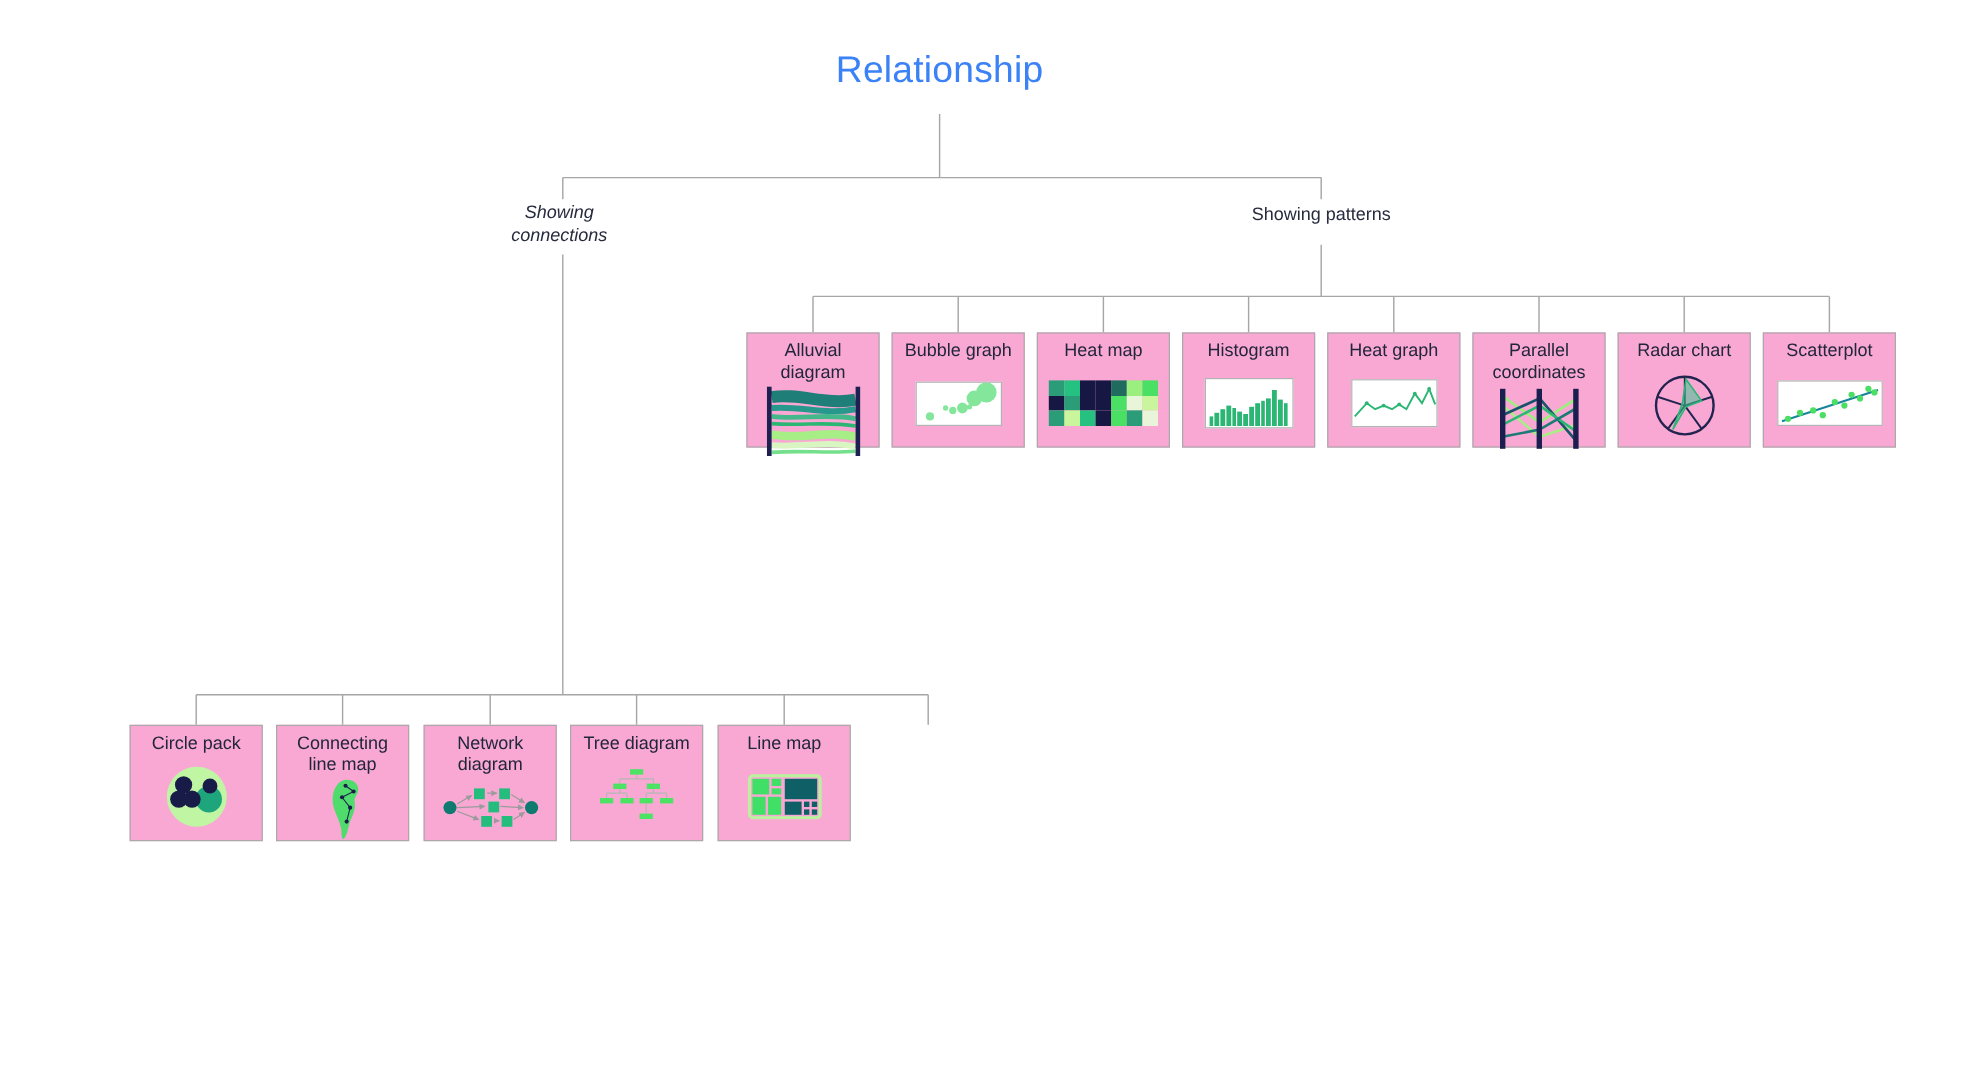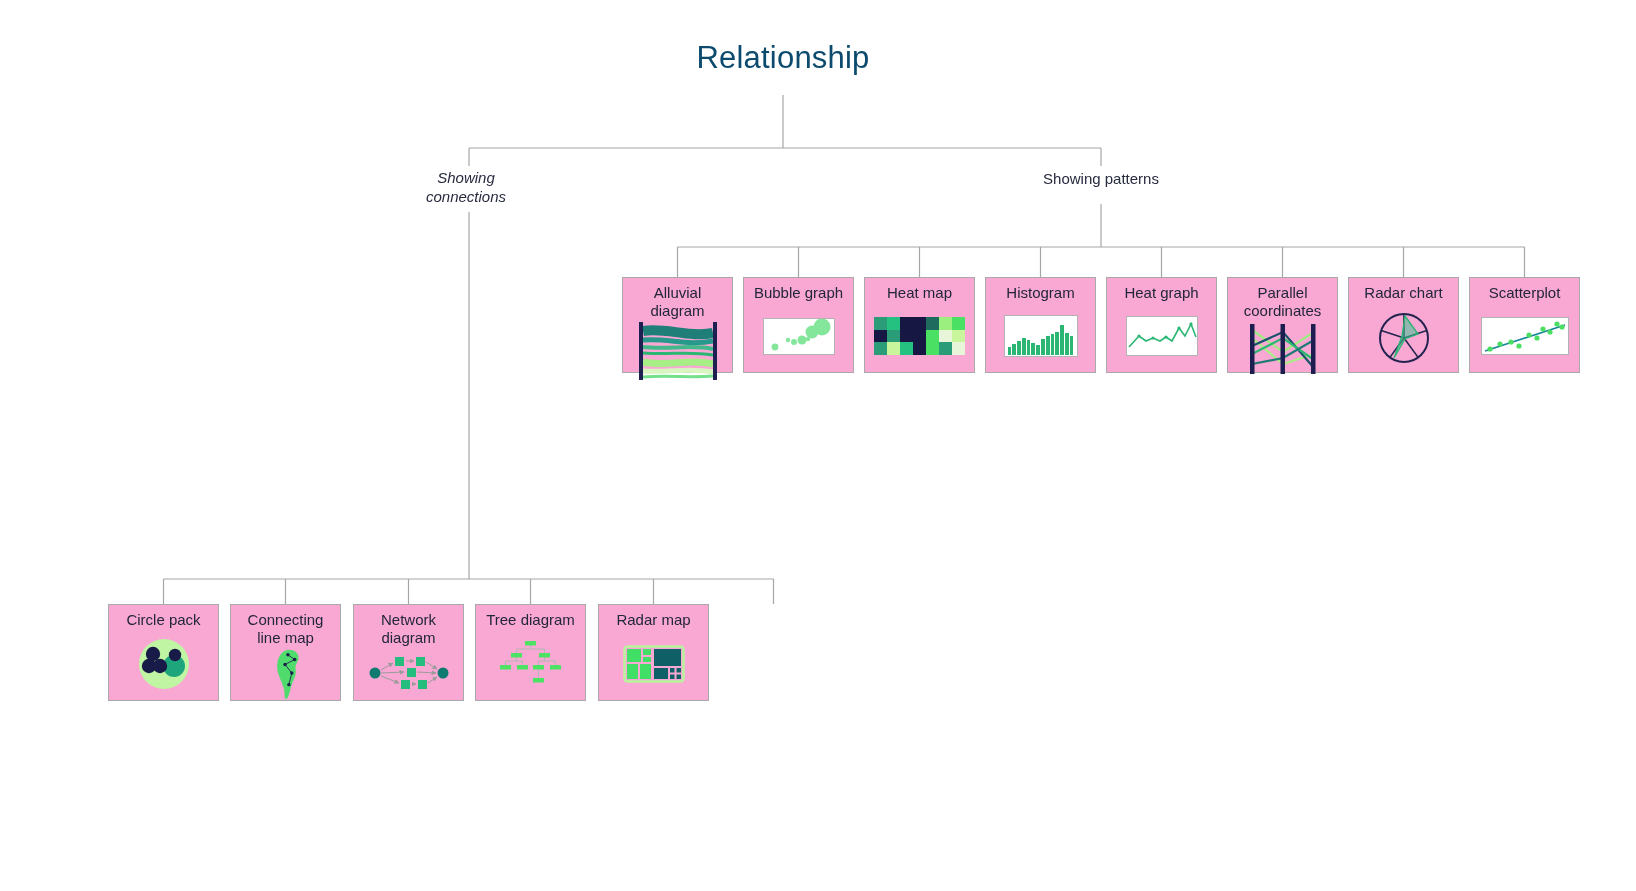--- a/index.html
+++ b/index.html
@@ -1,19 +1,19 @@
 <!DOCTYPE html>
 <html><head>
 <meta charset="utf-8">
 <style>
   html,body{margin:0;padding:0;background:#ffffff;}
   #canvas{position:relative;width:1636px;height:891px;background:#ffffff;overflow:hidden;
           font-family:"Liberation Sans","DejaVu Sans",sans-serif;}
   .title{position:absolute;left:633px;top:40px;width:300px;text-align:center;
-         font-size:31px;color:#0c4a6e;letter-spacing:.2px;}
+         font-size:31px;color:#3b82f6;letter-spacing:.2px;}
   .branch-label{position:absolute;font-size:15px;line-height:19px;text-align:center;color:#272b3e;}
   #lbl-connections{left:401px;top:168px;width:130px;font-style:italic;}
   #lbl-patterns{left:1021px;top:169px;width:160px;}
   #connector-svg{position:absolute;left:0;top:0;pointer-events:none;}
   .card{position:absolute;width:111px;background:#f9a8d4;border:1.5px solid #a9a9a9;
         box-sizing:border-box;display:flex;flex-direction:column;align-items:center;cursor:pointer;}
   .card.top{height:96px;}
   .card.bottom{height:97px;}
   .card-label{font-size:15px;line-height:18px;text-align:center;color:#22263a;margin-top:6px;padding:0 4px;}
   .card-icon{flex:1;display:flex;align-items:center;justify-content:center;margin:2px 0 4px 0;}
@@ -308,21 +308,21 @@
           <rect x="19" y="27" width="11" height="4.5"></rect>
           <rect x="35" y="27" width="11" height="4.5"></rect>
           <rect x="52" y="27" width="11" height="4.5"></rect>
           <rect x="35" y="40" width="11" height="4.5"></rect>
         </g>
       </svg>
     </div>
   </div>
 
   <div class="card bottom" style="left:598px;top:604px;">
-    <div class="card-label">Radar map</div>
+    <div class="card-label">Line map</div>
     <div class="card-icon">
       <svg width="62" height="38" viewBox="0 0 62 38">
         <rect x="1.5" y="1.5" width="59" height="35" rx="3" fill="none" stroke="#b9f49c" stroke-width="2.5"></rect>
         <g fill="#3fe065">
           <rect x="4" y="4" width="14" height="13"></rect>
           <rect x="20" y="4" width="8" height="6"></rect>
           <rect x="20" y="12" width="8" height="5"></rect>
           <rect x="4" y="19" width="11" height="15"></rect>
           <rect x="17" y="19" width="11" height="15"></rect>
         </g>

